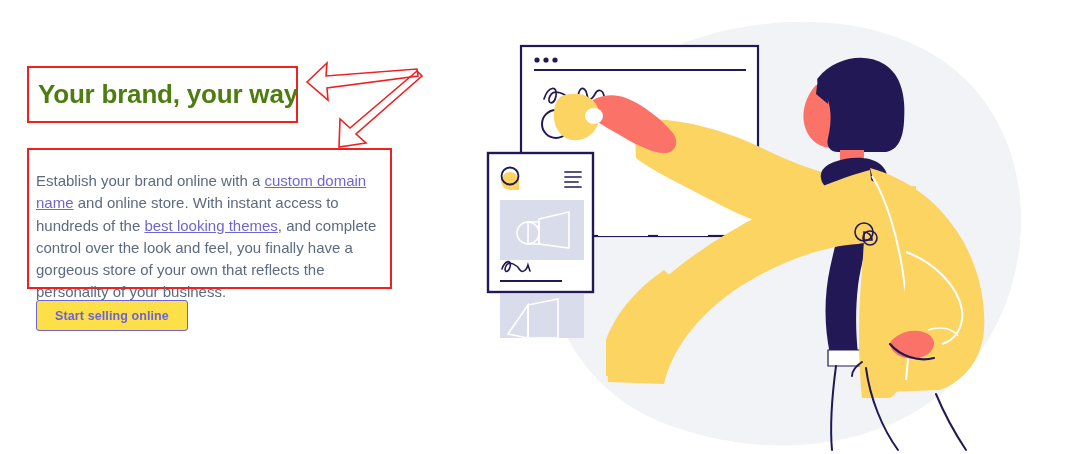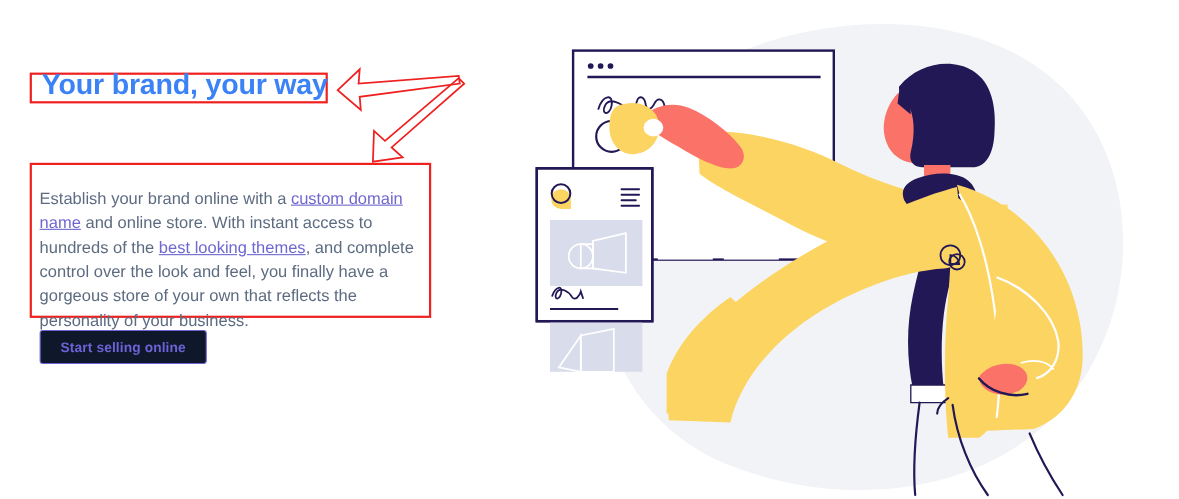--- a/index.html
+++ b/index.html
@@ -29,28 +29,28 @@
     top: 0;
     width: 440px;
     height: 454px;
   }
 
   .headline {
     position: absolute;
     left: 27px;
     top: 66px;
     width: 271px;
-    height: 28px;
+    height: 57px;
     box-sizing: border-box;
     display: flex;
-    align-items: flex-end;
+    align-items: center;
     padding-left: 9px;
     font-size: 26px;
     font-weight: bold;
-    color: #3b82f6;
+    color: #4d7c0f;
     letter-spacing: -0.2px;
     white-space: nowrap;
     border: 2px solid #ef2020;
   }
 
   .subhead {
     position: absolute;
     left: 36px;
     top: 115px;
     font-size: 17px;
@@ -89,21 +89,21 @@
 
   .cta-btn {
     position: absolute;
     left: 36px;
     top: 300px;
     width: 152px;
     height: 31px;
     box-sizing: border-box;
     border: 1.6px solid #6b63d6;
     border-radius: 3px;
-    background: #0f172a;
+    background: #fde047;
     color: #6b63d6;
     font-size: 12.5px;
     font-weight: bold;
     letter-spacing: 0.1px;
     display: flex;
     align-items: center;
     justify-content: center;
     cursor: pointer;
     padding: 0;
     font-family: "Liberation Sans", sans-serif;

